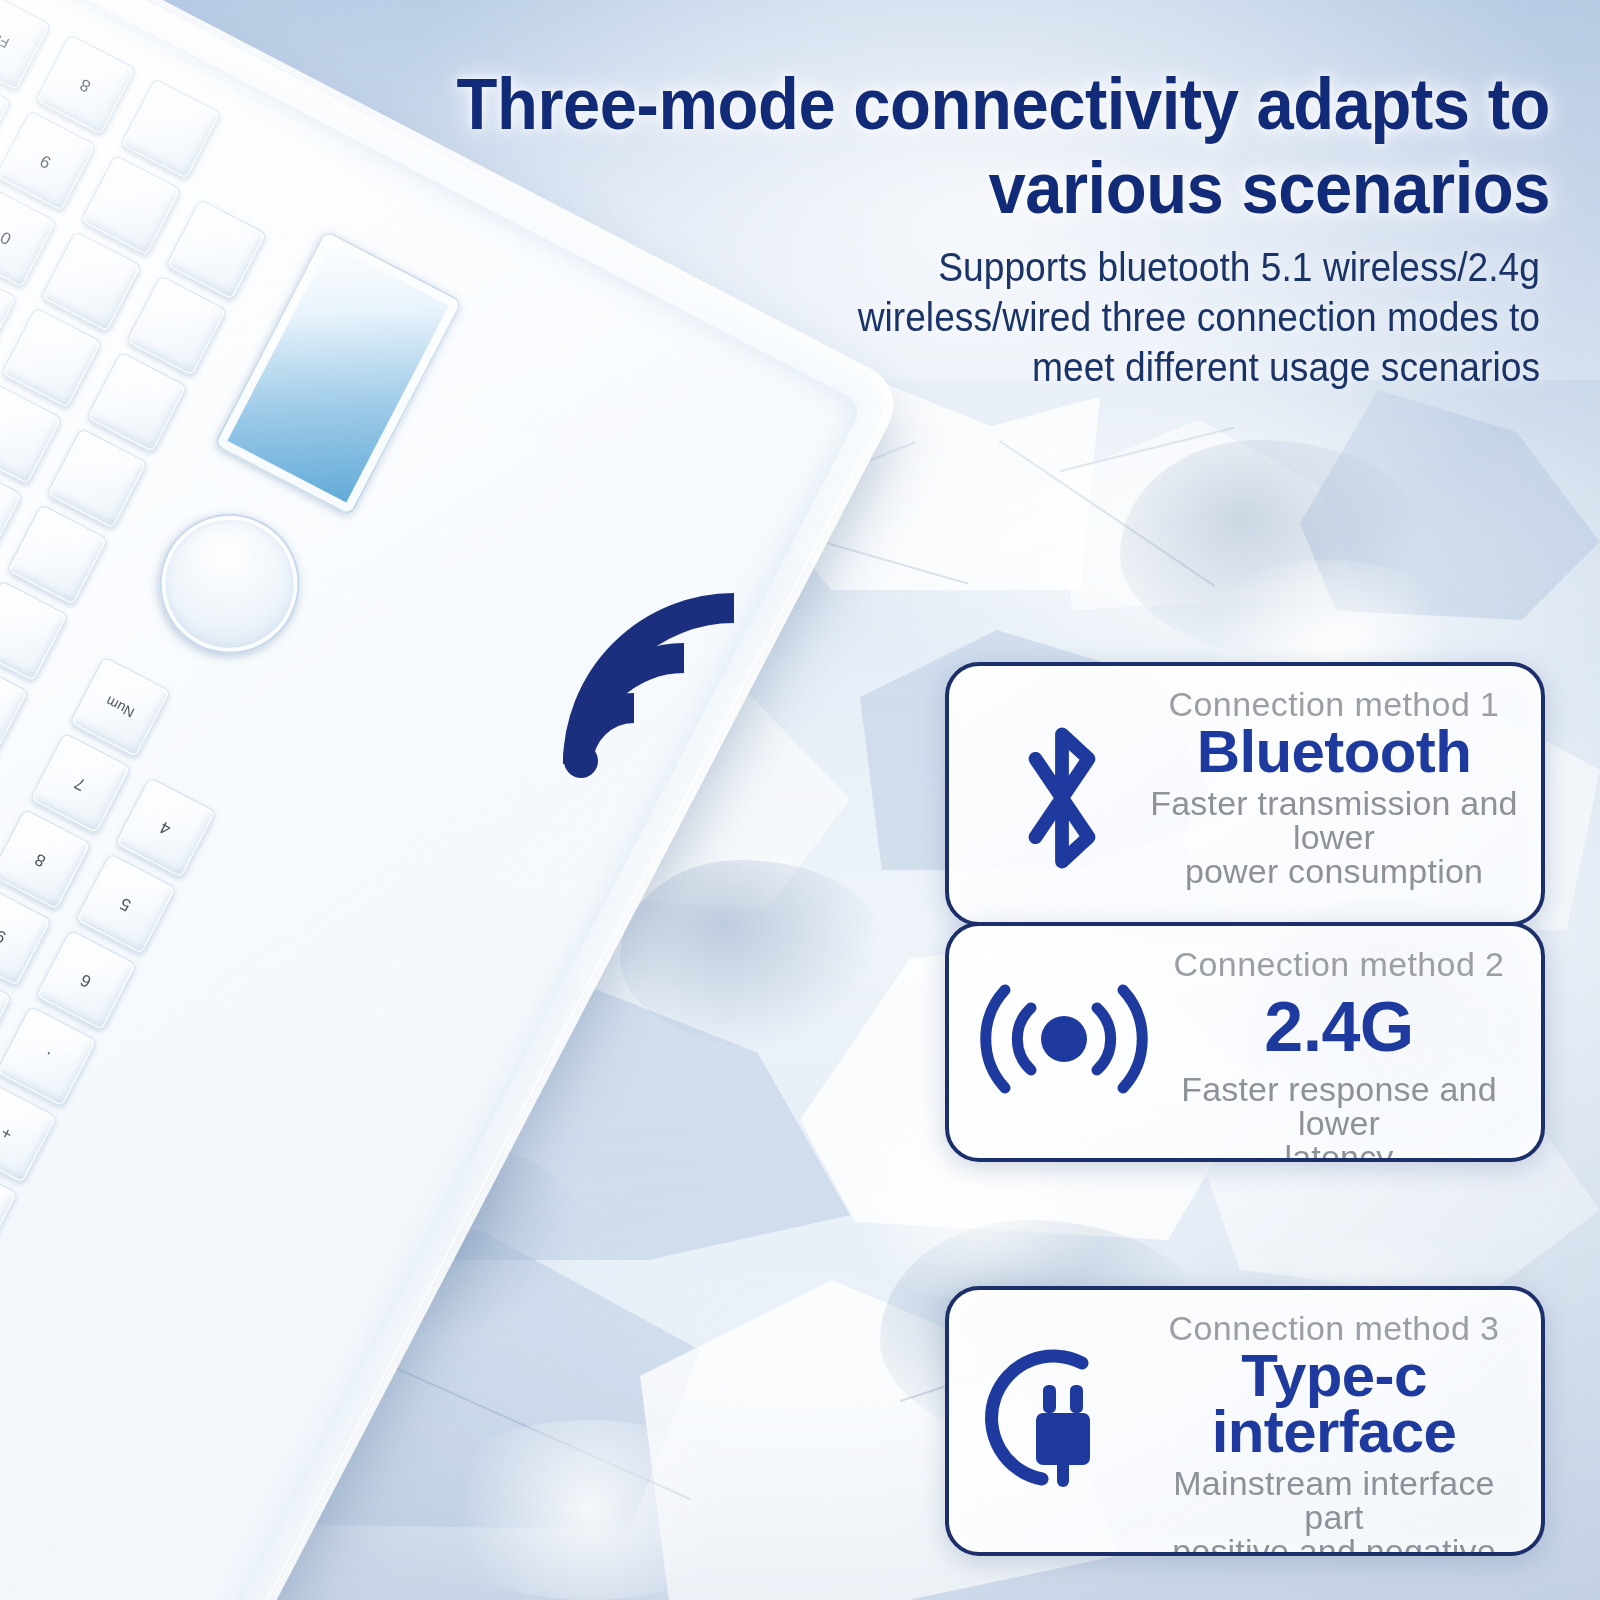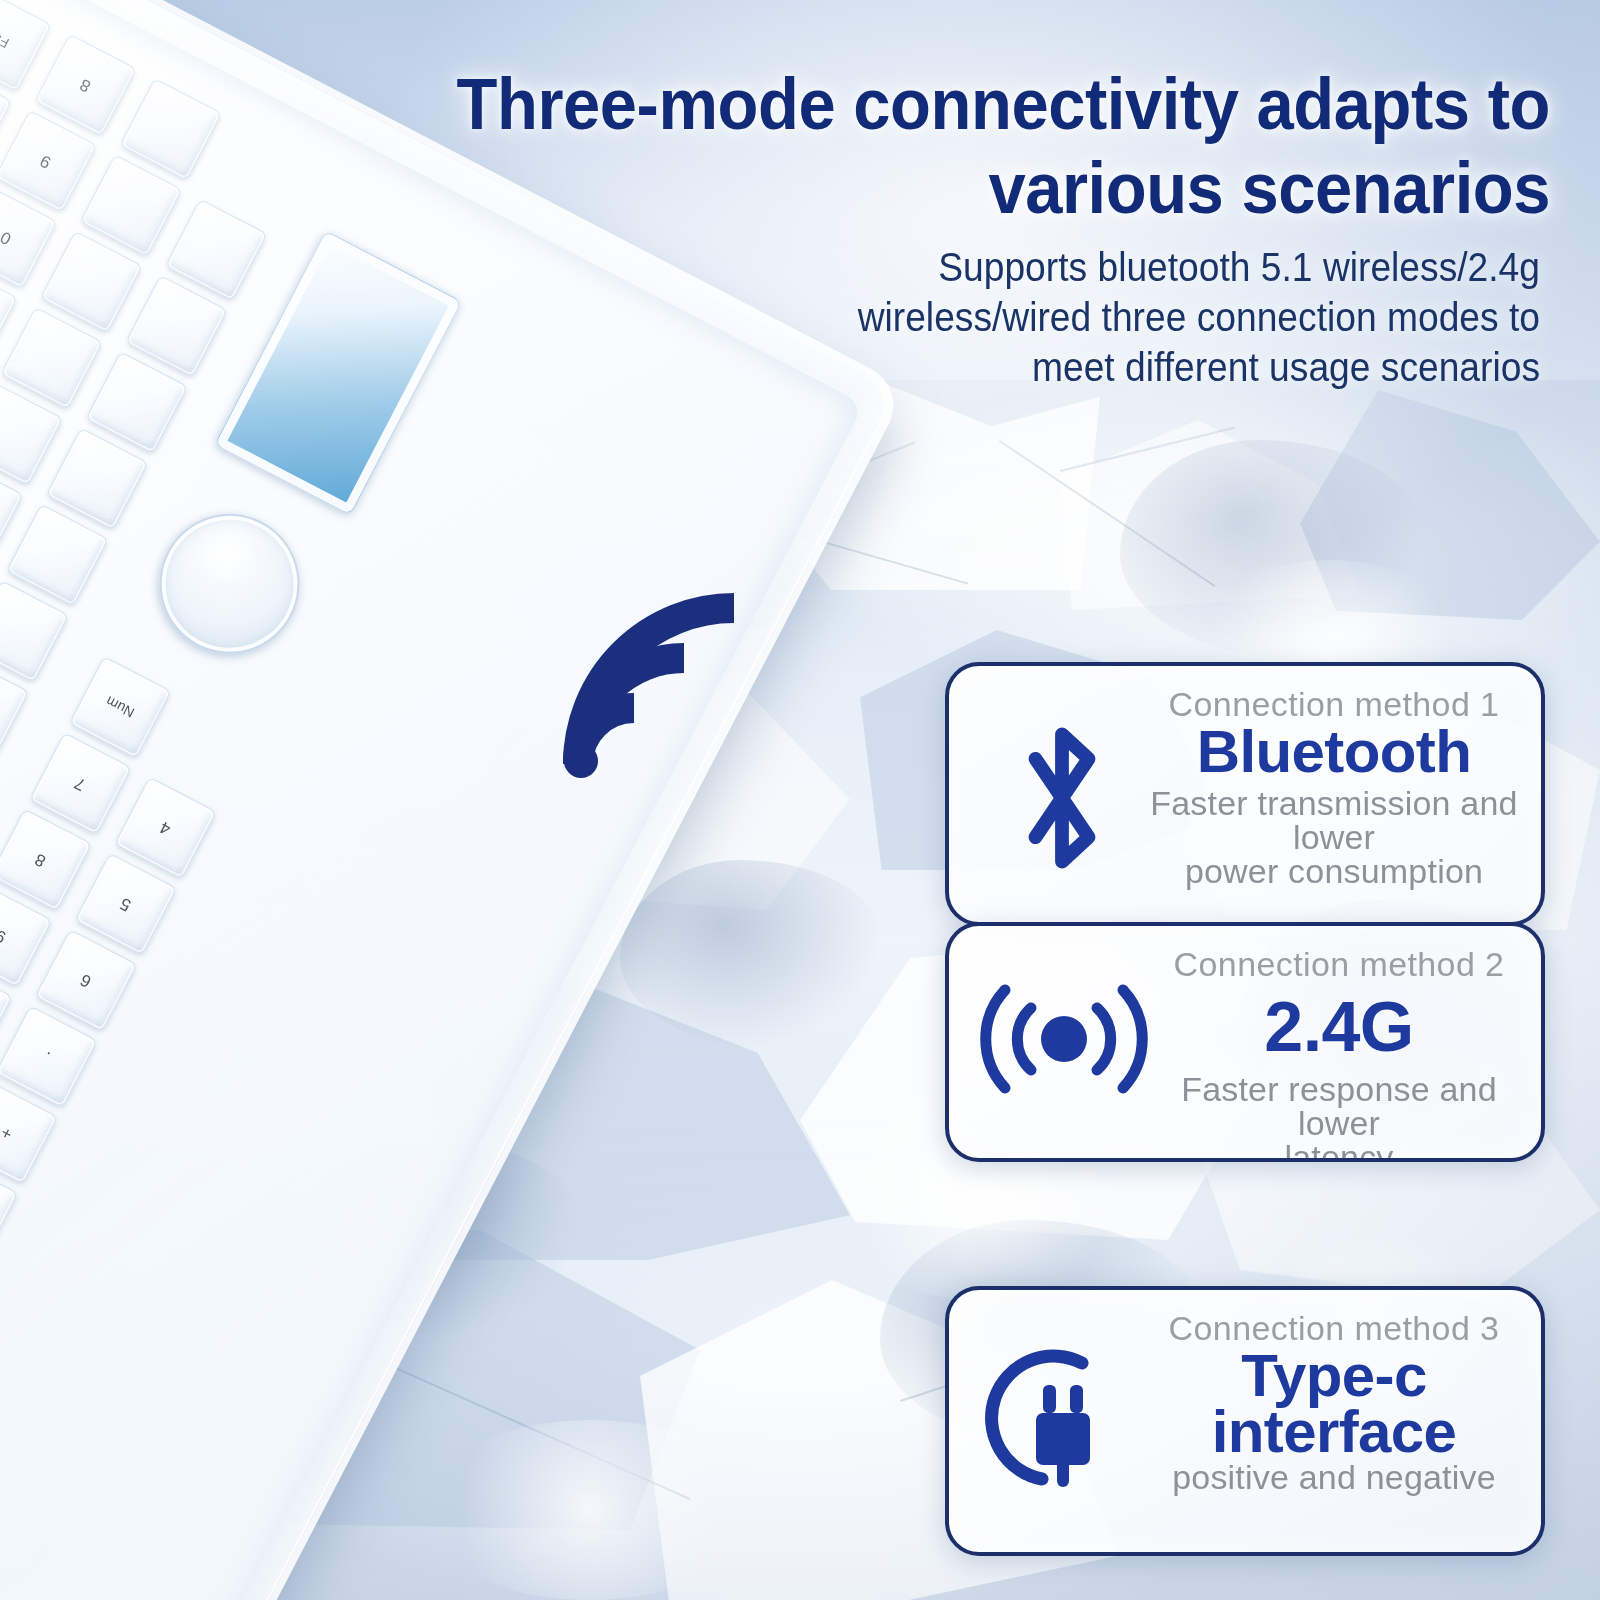--- a/index.html
+++ b/index.html
@@ -352,17 +352,18 @@
         <rect x="59" y="44" width="13" height="28" rx="5.5" fill="#1e3a9e"></rect>
         <rect x="86" y="44" width="13" height="28" rx="5.5" fill="#1e3a9e"></rect>
         <rect x="52" y="72" width="54" height="52" rx="7" fill="#1e3a9e"></rect>
         <path d="M79 124 L79 140" fill="none" stroke="#1e3a9e" stroke-width="12" stroke-linecap="round"></path>
       </svg>
     </div>
     <div class="c-body" style="left:195px;top:18px;width:380px;">
       <div class="c-kicker">Connection method 3</div>
       <div class="c-title">Type-c</div>
       <div class="c-title">interface</div>
+      <div class="c-desc" style="margin-top:6px;">Mainstream interface part</div>
       <div class="c-desc">positive and negative</div>
     </div>
   </div>
 
 </div>
 
 </body></html>

